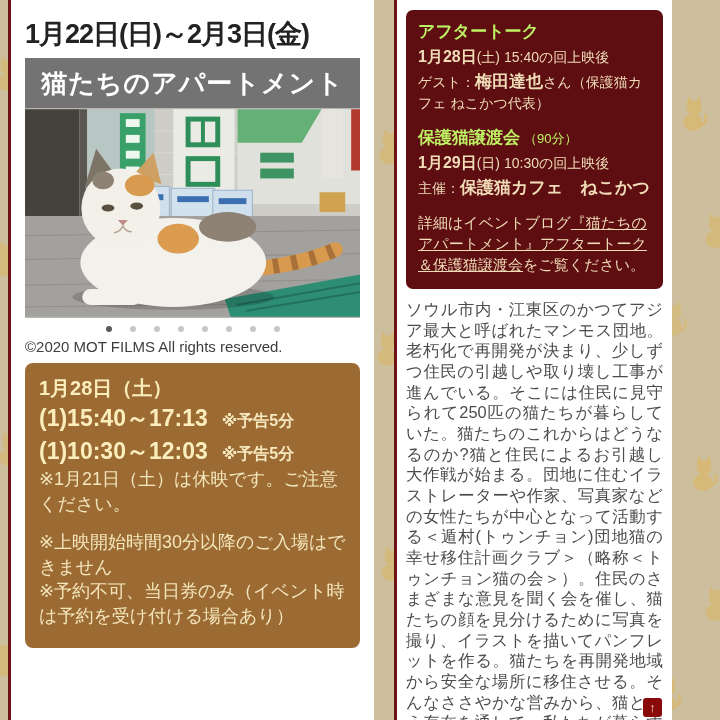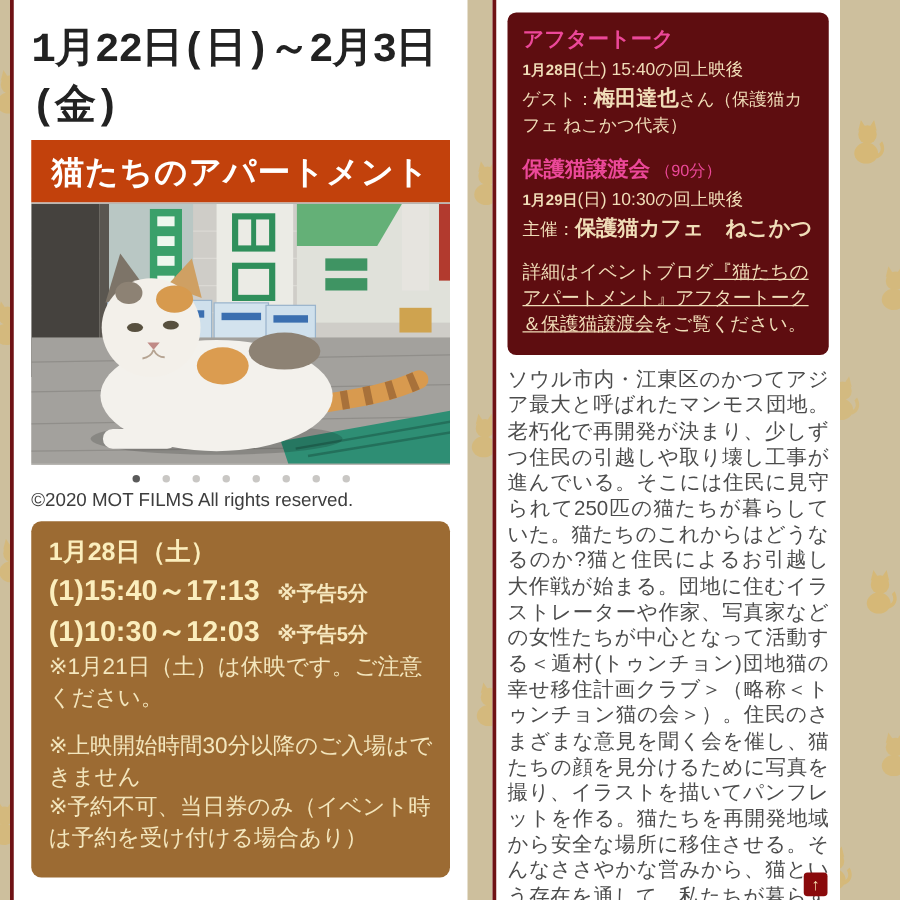--- a/index.html
+++ b/index.html
@@ -6,44 +6,44 @@
   body{width:720px;height:720px;overflow:hidden;font-family:"Liberation Sans","DejaVu Sans",sans-serif;}
   .stage{position:relative;width:720px;height:720px;background:#cdbf9d;overflow:hidden;}
   #cat-pattern{position:absolute;inset:0;z-index:0;}
   #cat-pattern .bgcat{position:absolute;}
 
   .panel{position:absolute;top:0;height:720px;background:#ffffff;z-index:1;}
   .panel.left{left:8px;width:366px;border-left:3px solid #6f1215;box-sizing:border-box;padding:0 12px;}
   .panel.right{left:394px;width:278px;border-left:3px solid #6f1215;box-sizing:border-box;padding:0 7px;}
 
   
-  .date-title{font-size:33px;font-weight:bold;color:#222;margin:16px 0 6px 2px;letter-spacing:-1px;font-family:Liberation Mono, monospace;}
+  .date-title{font-size:27px;font-weight:bold;color:#222;margin:16px 0 6px 2px;letter-spacing:-1px;}
   .closed-note{font-size:15px;font-weight:bold;color:#333;margin:0 0 12px 2px;}
-  .banner{background:#c2410c;height:50px;display:flex;align-items:center;justify-content:center;margin:0 2px;}
+  .banner{background:#737373;height:50px;display:flex;align-items:center;justify-content:center;margin:0 2px;}
   .banner span{color:#fff;font-size:26px;font-weight:bold;letter-spacing:1px;}
   .photo{position:relative;height:210px;margin:0 2px;overflow:hidden;background:#b8b6b2;}
   .dots{display:flex;justify-content:center;align-items:center;margin:8px 0 6px;}
   .dot{width:6px;height:6px;border-radius:50%;background:#c9c7c4;margin:0 9px;display:inline-block;}
   .dot.active{background:#5a5a5a;}
   .copyright{font-size:15px;color:#3d3d3d;margin:0 0 8px 2px;}
   .schedule{background:#9c6b33;border-radius:8px;margin:0 2px;padding:12px 14px 20px;color:#f6e8bf;}
   .s-head{font-size:20px;font-weight:bold;color:#fbeebd;line-height:1.32;}
   .s-time{margin-top:2px;}
   .s-time .big{font-size:23px;font-weight:bold;color:#fbeebd;}
   .s-time .small{font-size:16px;font-weight:bold;margin-left:14px;color:#f6e8bf;}
   .mt{margin-top:16px;}
   .s-note{font-size:18px;line-height:1.36;margin:0;color:#f3e6bd;}
   .s-note.gap{margin-top:14px;}
 
   
   .event-box{background:#5e0d10;border-radius:7px;margin:10px 2px 10px;padding:10px 12px 14px;color:#f0ddb8;}
-  .e-title{font-size:17px;font-weight:bold;color:#ec4899;}
+  .e-title{font-size:17px;font-weight:bold;color:#bef264;}
   .e-dur{font-size:13px;font-weight:normal;margin-left:4px;}
   .e-line{font-size:14px;margin-top:3px;line-height:1.35;}
-  .e-bold-date{font-weight:bold;font-size:12px;}
+  .e-bold-date{font-weight:bold;font-size:16px;}
   .e-name{font-weight:bold;font-size:17px;}
   .e-gap{margin-top:14px;}
   .e-detail{font-size:15px;font-weight:normal;line-height:1.4;margin:12px 0 0;}
   .e-link{color:#f0ddb8;text-decoration:underline;cursor:pointer;}
   .synopsis{font-size:16.4px;line-height:1.26;color:#4c4c4c;margin:4px 2px 0;text-align:justify;}
   .totop{position:absolute;right:10px;bottom:3px;width:19px;height:19px;background:#8a0a0c;border-radius:3px;display:flex;align-items:center;justify-content:center;cursor:pointer;}
   .totop span{color:#f6e3b0;font-size:13px;font-weight:bold;line-height:1;}
 </style>
 </head>
 <body>

